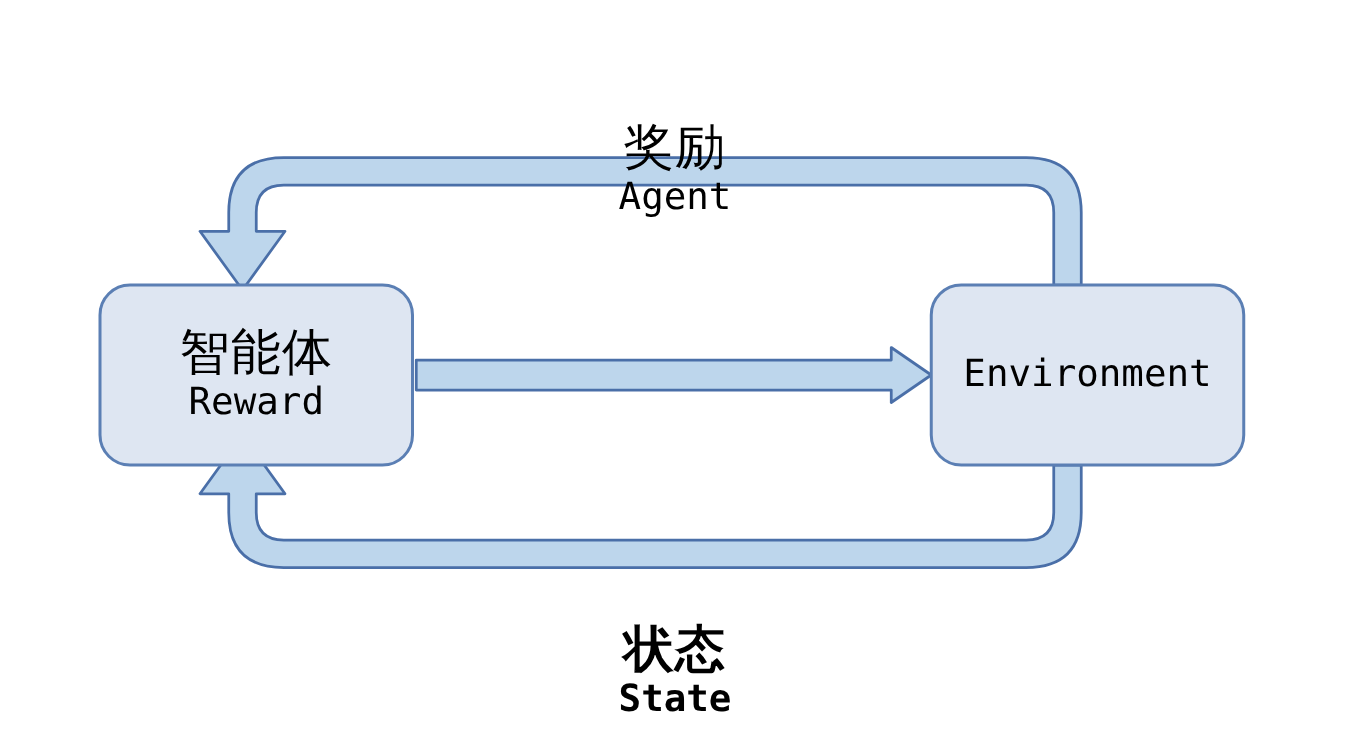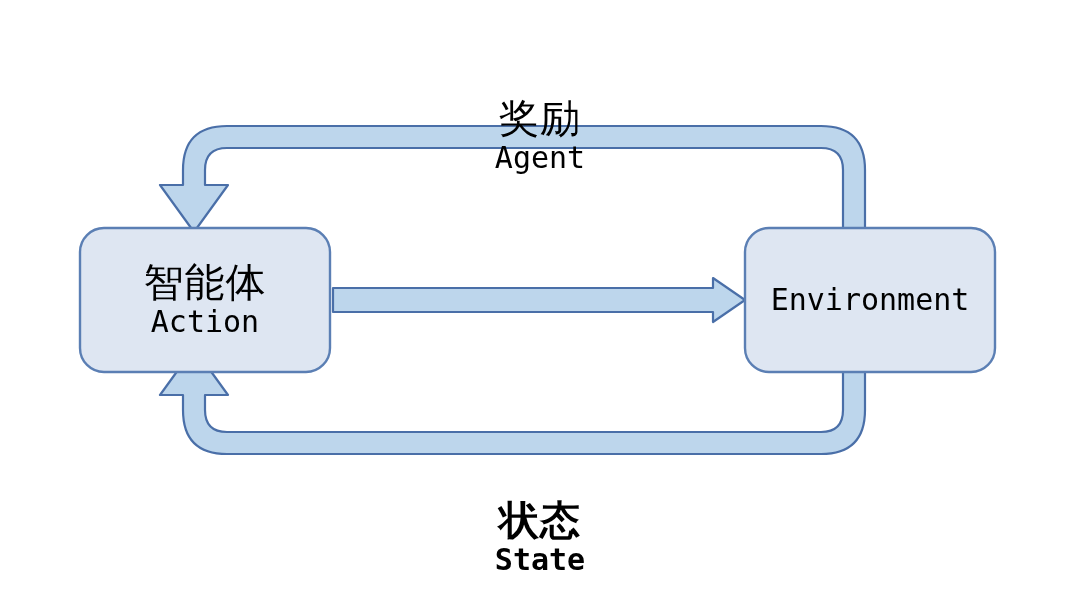--- a/index.html
+++ b/index.html
@@ -111,21 +111,21 @@
              L 333,312
              Z" fill="#bdd6ec" stroke="#4a6fa8" stroke-width="2.2" stroke-linejoin="round"></path>
 
     <rect x="80" y="228" width="250" height="144" rx="24" ry="24" fill="#dee6f2" stroke="#5b7fb4" stroke-width="2.4"></rect>
 
     <rect x="745" y="228" width="250" height="144" rx="24" ry="24" fill="#dee6f2" stroke="#5b7fb4" stroke-width="2.4"></rect>
   </svg>
 
   <div class="node-label" id="node-agent-label">
     <div class="label-cn">智能体</div>
-    <div class="label-en">Action</div>
+    <div class="label-en">Reward</div>
   </div>
 
   <div class="node-label" id="node-env-label">
     <div class="label-en">Environment</div>
   </div>
 
   <div class="edge-label" id="label-reward">
     <div class="label-cn">奖励</div>
     <div class="label-en">Agent</div>
   </div>

